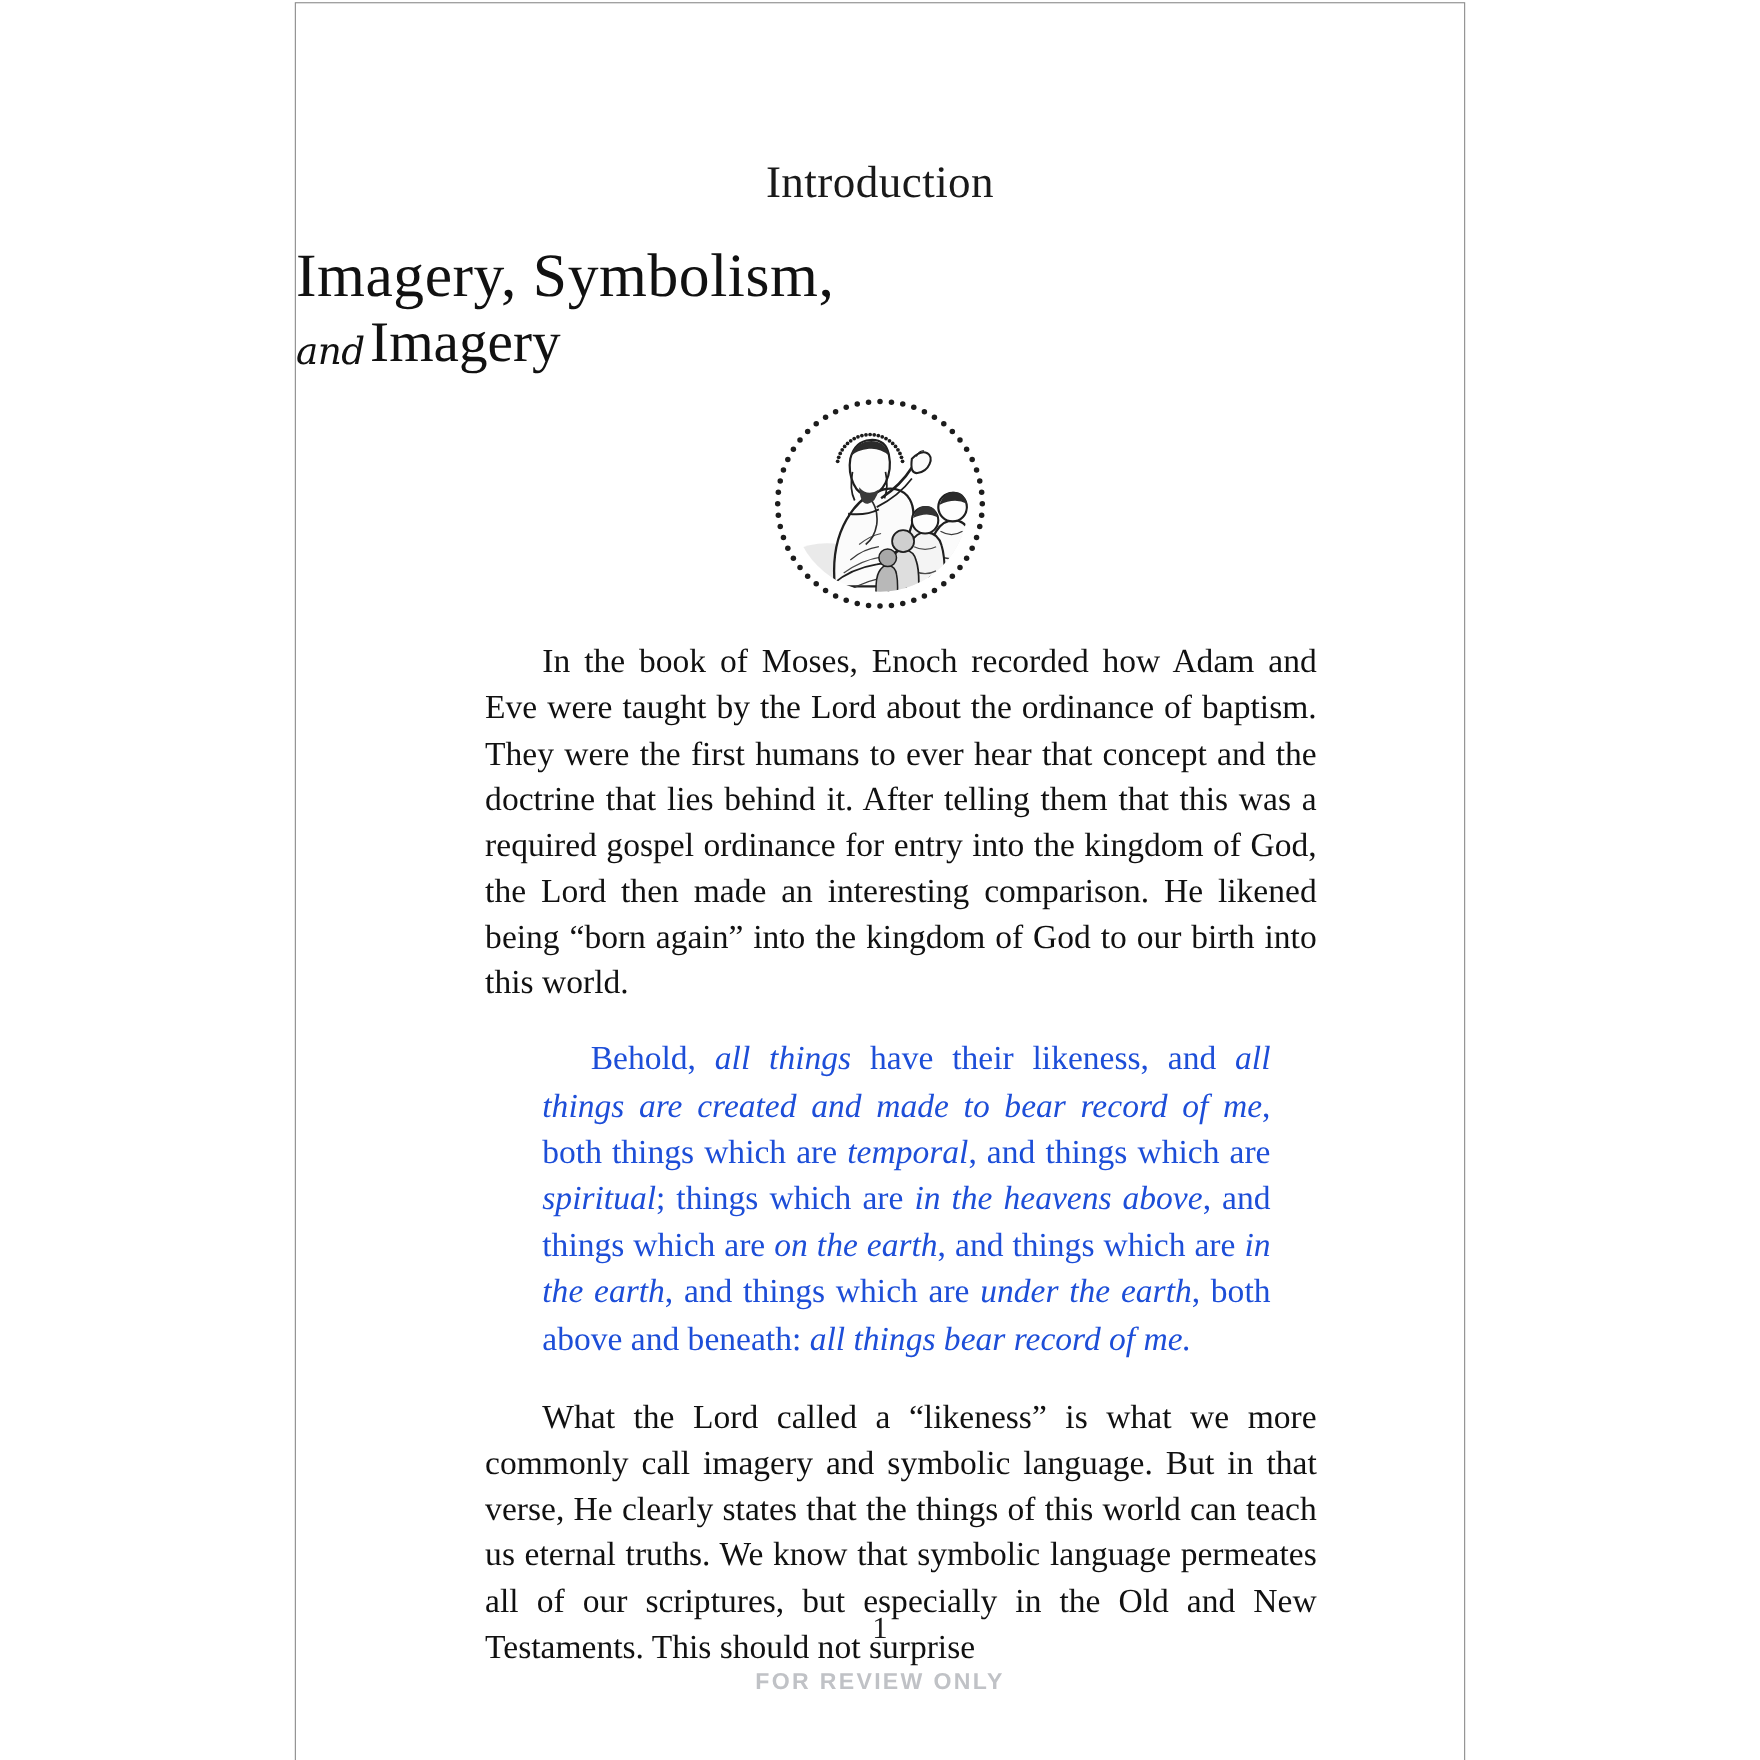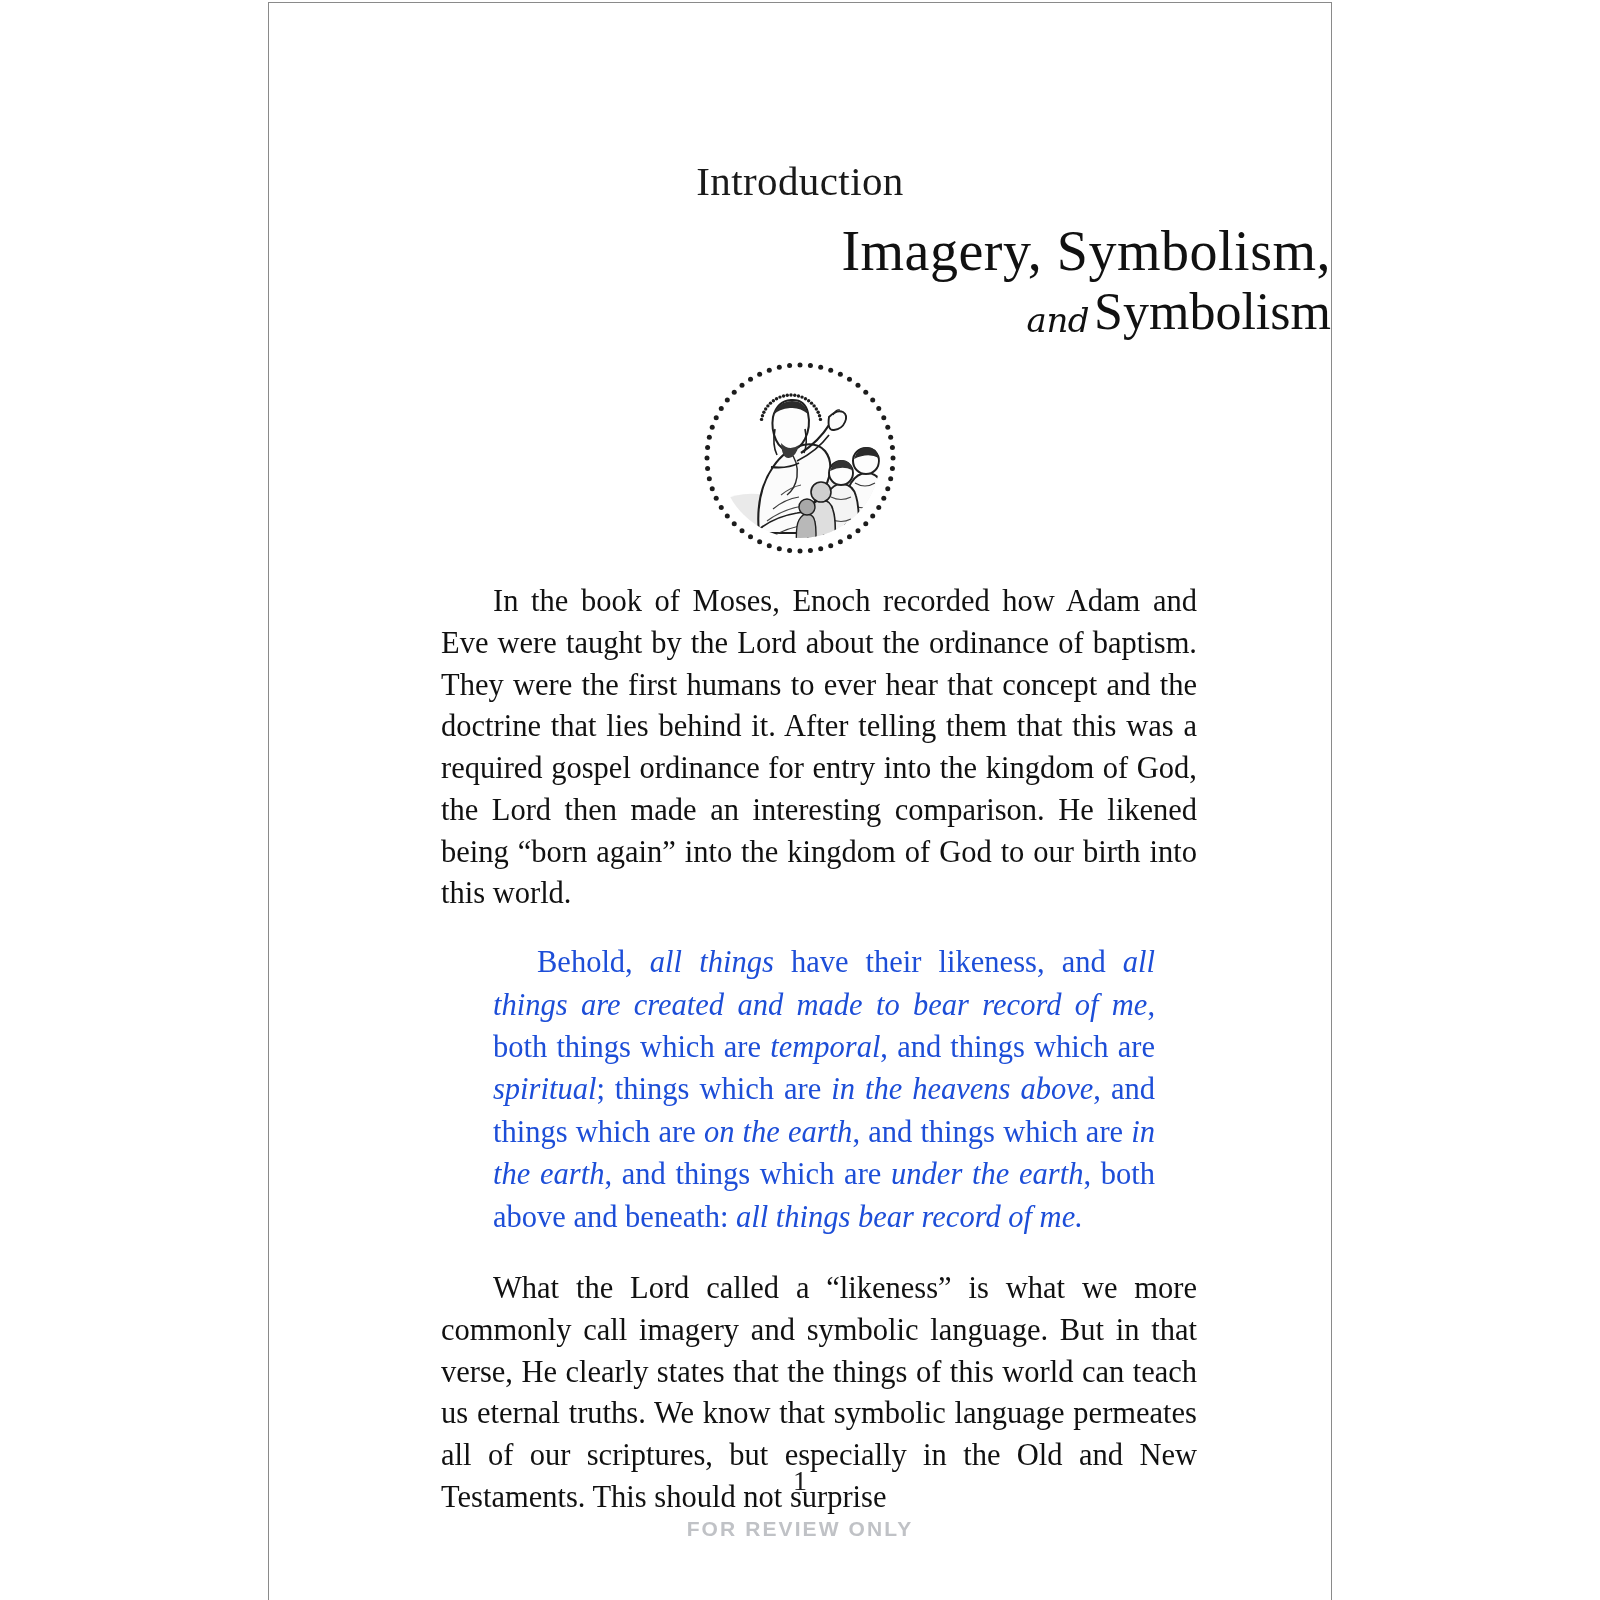--- a/index.html
+++ b/index.html
@@ -46,27 +46,26 @@
   
   #intro-label {
     position: absolute;
     left: 0; top: 138px;
     width: 100%;
     text-align: center;
     font-size: 41px;
     color: #1a1a1a;
     letter-spacing: 0.4px;
     font-weight: 400;
-    margin-top: 16px;
   }
   #chapter-title {
     position: absolute;
     left: 0; top: 218px;
     width: 100%;
-    text-align: right;
+    text-align: left;
     color: #111111;
   }
   #title-line-1 {
     display: block;
     font-size: 56px;
     letter-spacing: 0.5px;
     line-height: 1.08;
     font-weight: 400;
   }
   #title-line-2 {
@@ -144,21 +143,21 @@
 <body>
 
 <div id="page-sheet">
 
 
   <div id="intro-label">Introduction</div>
 
   <div id="chapter-title">
     <span id="title-line-1">Imagery, Symbolism,</span>
     <span id="title-line-2">
-      <span id="title-and">and</span><span>Symbolism</span>
+      <span id="title-and">and</span><span>Imagery</span>
     </span>
   </div>
 
   <svg id="ornament" viewBox="0 0 206 206">
     <defs>
       <clipPath id="medClip">
           <circle cx="103" cy="103" r="80"></circle>
         </clipPath>
       <g id="dotRingDefs"></g>
     </defs>

